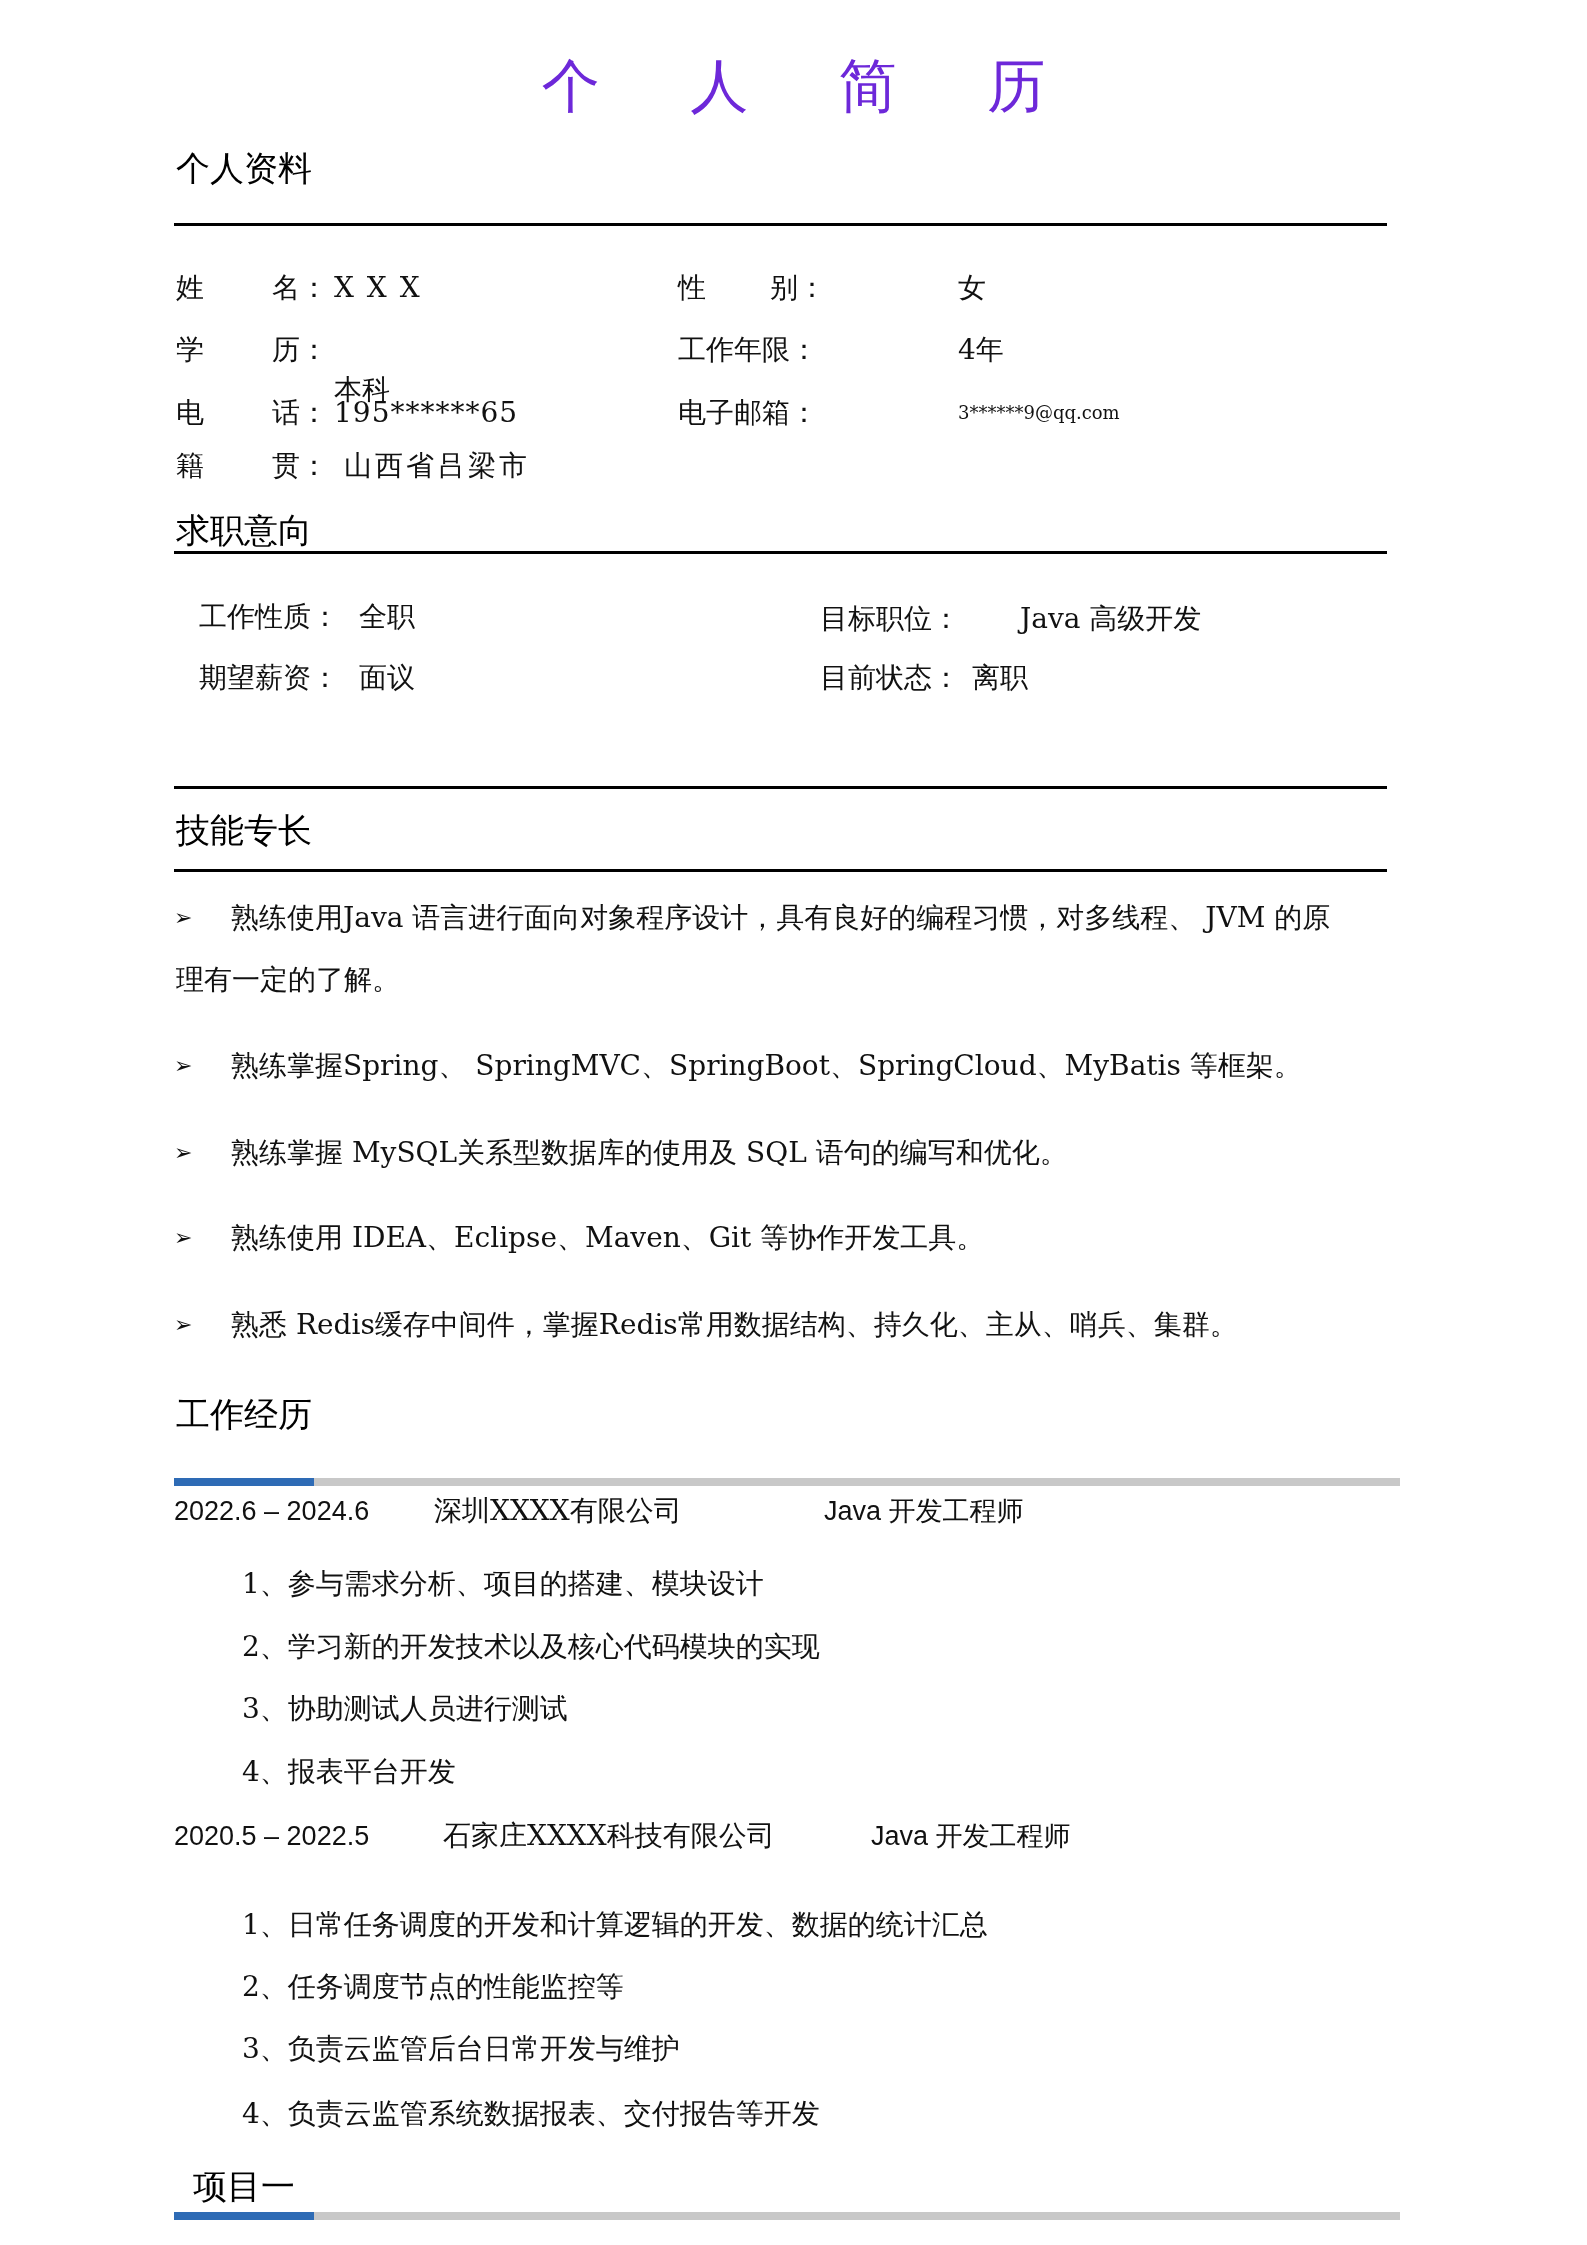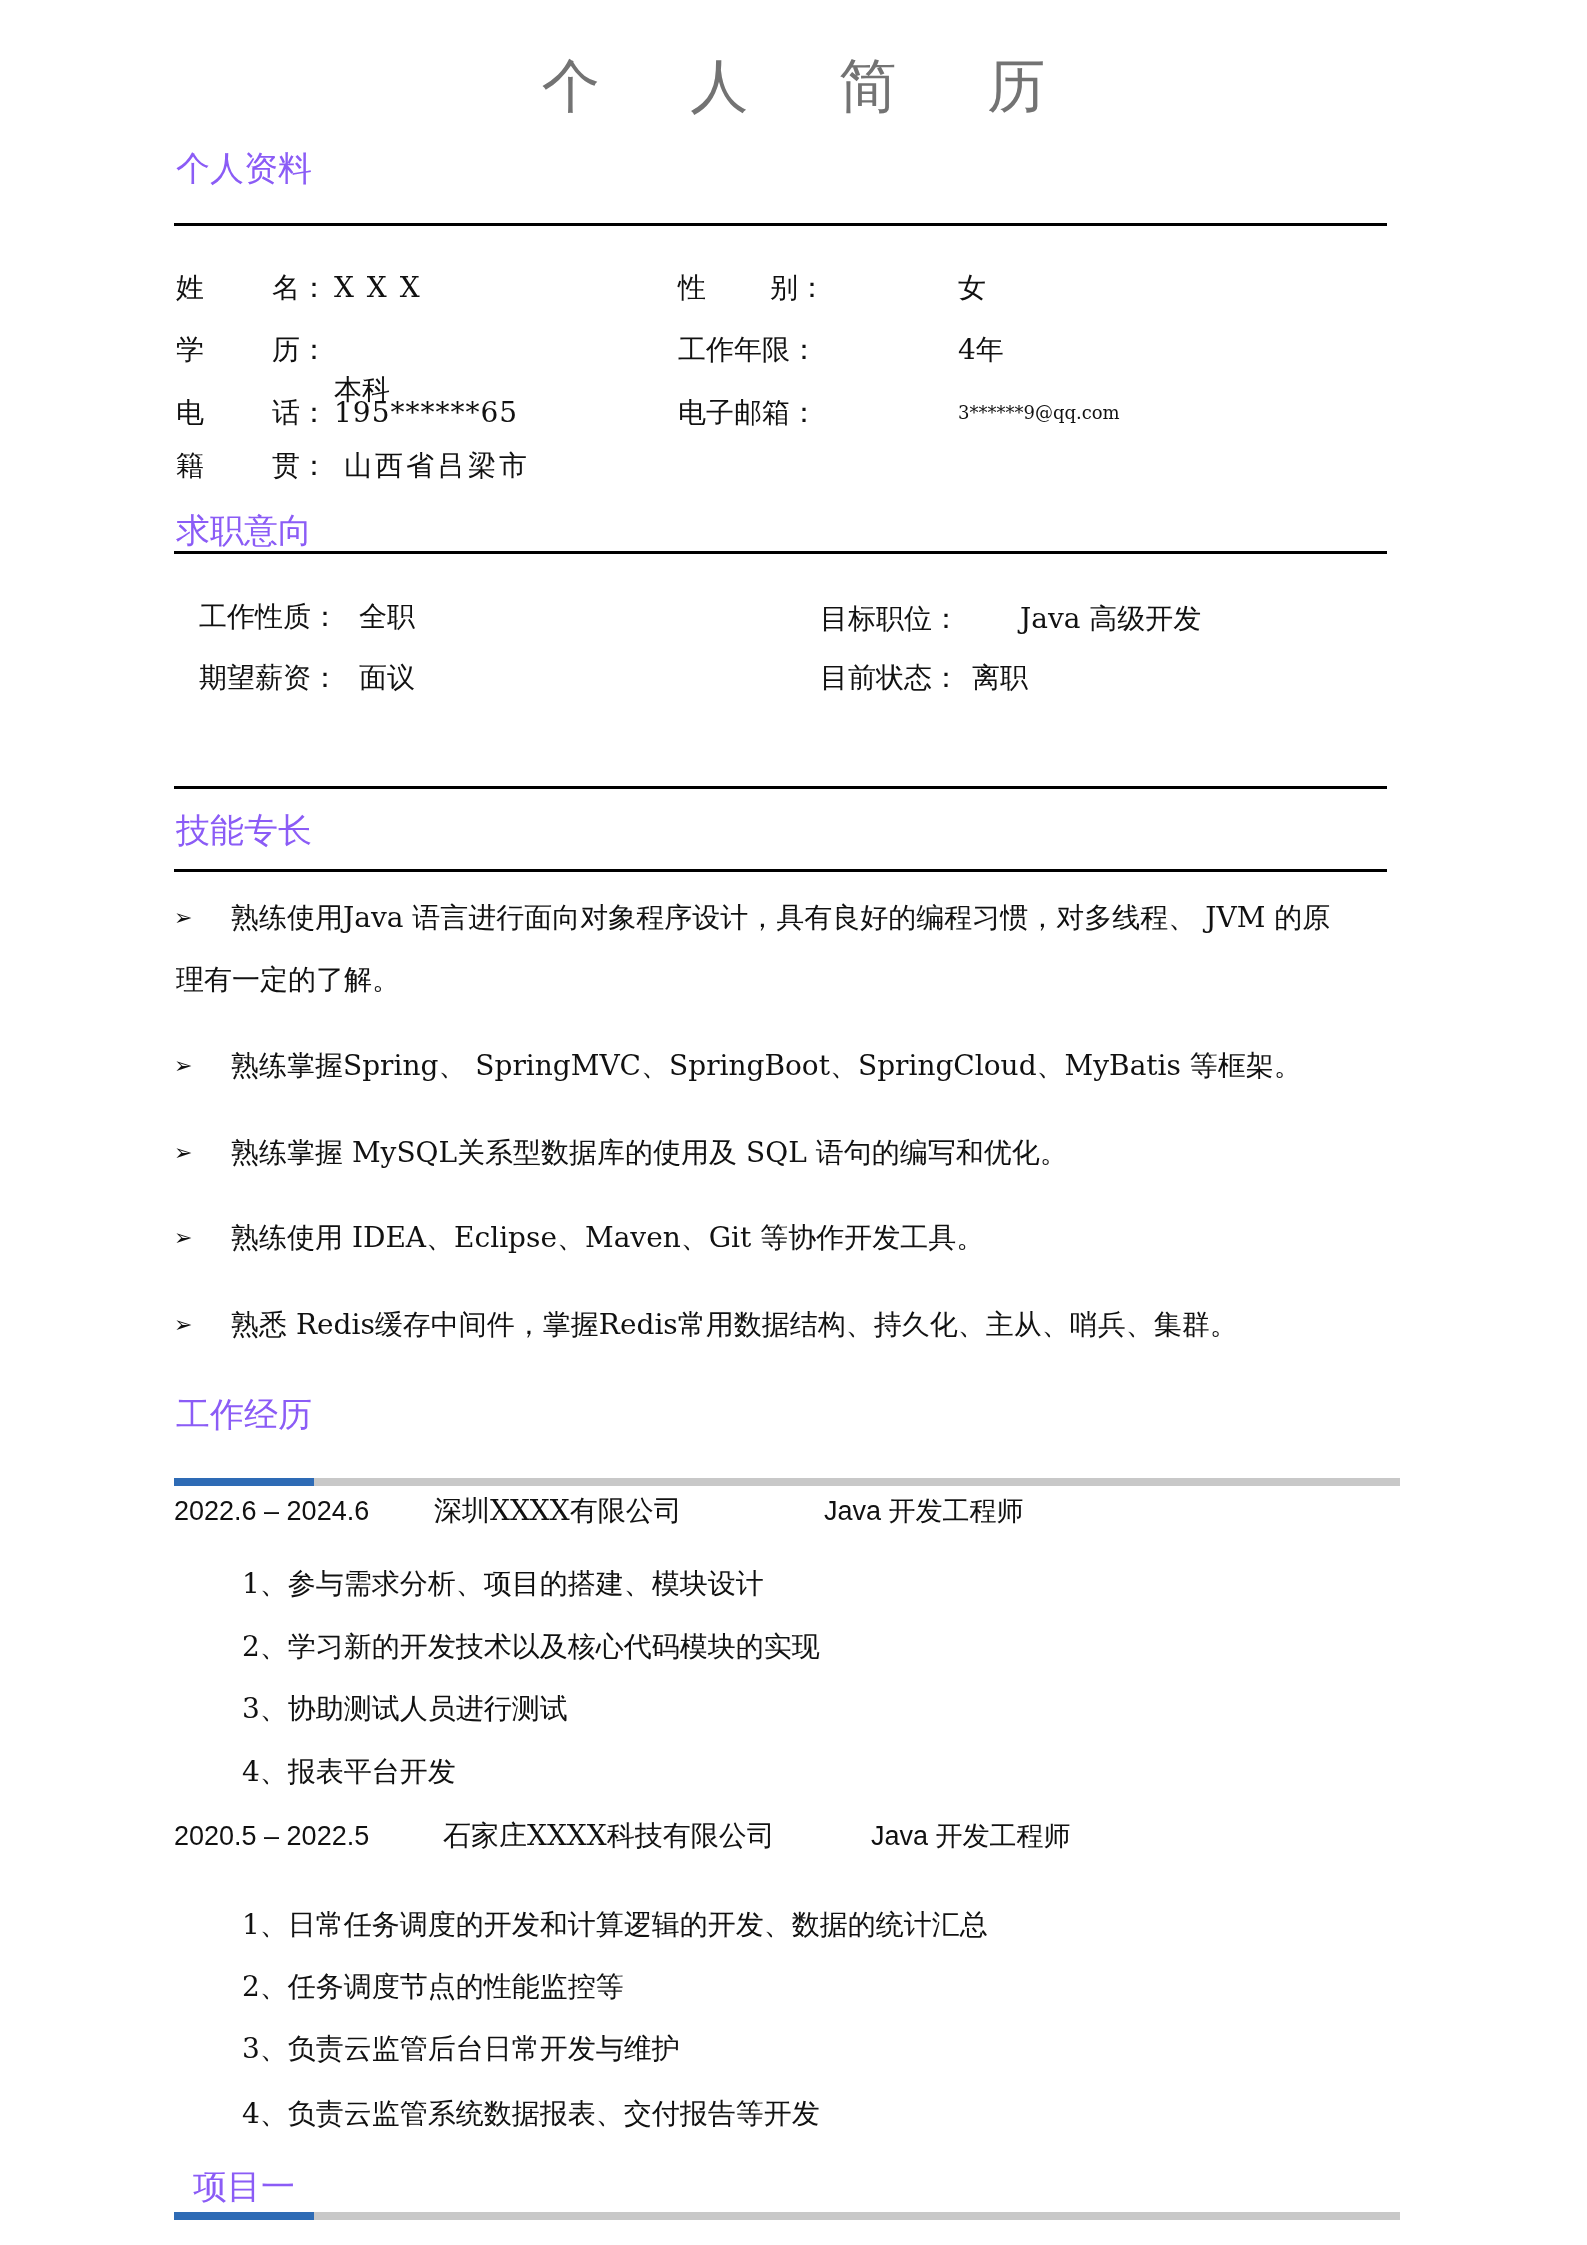--- a/index.html
+++ b/index.html
@@ -1,20 +1,20 @@
 <!DOCTYPE html>
 <html><head>
 <meta charset="utf-8">
 <style>
   html, body { margin:0; padding:0; background:#ffffff; }
   body { width:1587px; height:2245px; position:relative; overflow:hidden;
          font-family:"DejaVu Serif","Liberation Serif",serif; color:#111; }
   .abs { position:absolute; white-space:nowrap; }
-  .title { left:0; width:1587px; top:50px; text-align:center; font-size:58px; letter-spacing:36px; text-indent:36px; line-height:72px; color:#737373; }
-  .h2 { font-size:34px; color:#8b5cf6; line-height:44px; font-family:"DejaVu Serif","Liberation Serif",serif; }
+  .title { left:0; width:1587px; top:50px; text-align:center; font-size:58px; letter-spacing:36px; text-indent:36px; line-height:72px; color:#6d28d9; }
+  .h2 { font-size:34px; color:#000000; line-height:44px; font-family:"DejaVu Serif","Liberation Serif",serif; }
   .rule { position:absolute; left:174px; width:1213px; height:3px; background:#000; }
   .bar { position:absolute; left:174px; width:1226px; height:8px; background:#c8c8c8; }
   .bar .blue { position:absolute; left:0; top:0; width:140px; height:8px; background:#2e6bb5; }
   .body { font-size:28px; line-height:40px; }
   .sans { font-family:"Liberation Sans","DejaVu Sans",sans-serif; }
   .bullet { font-size:22px; line-height:40px; color:#111; }
 </style>
 </head>
 <body>
 

